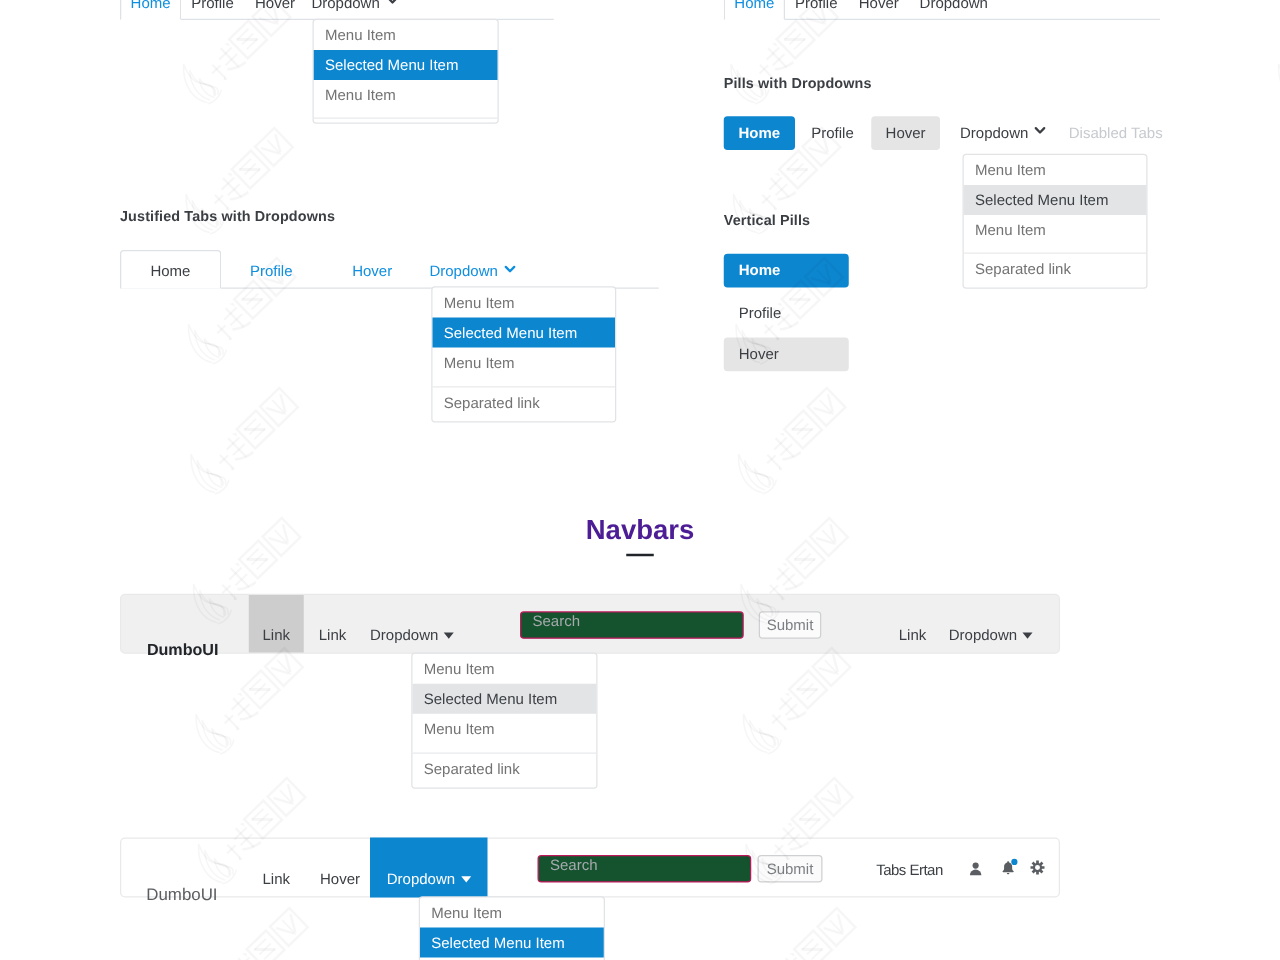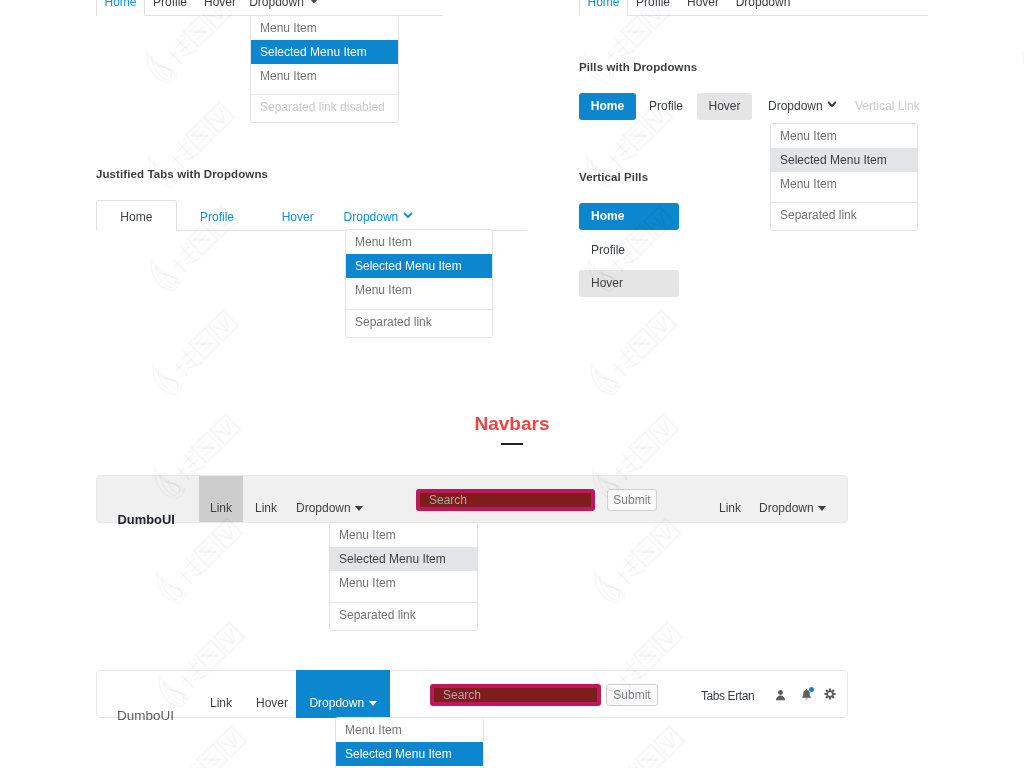--- a/index.html
+++ b/index.html
@@ -46,21 +46,21 @@
   .pill.hover{background:#e5e5e6;color:#3b3f44;}
   .pill.dis{color:#c7cace;}
 
   
   .navbar{position:absolute;display:flex;align-items:center;box-sizing:border-box;
      border-radius:4px;}
   .nb-brand{font-size:13.5px;font-weight:bold;color:#212529;white-space:nowrap;margin-top:20px;}
   .nb-brand.light{font-weight:normal;color:#5b5d60;}
   .nb-link{font-size:12px;color:#3b3f44;text-decoration:none;white-space:nowrap;
      display:flex;align-items:center;box-sizing:border-box;padding-top:18px;}
-  .nb-input{font-size:12px;color:#a6a9ad;background:#7f1d1d;border:4px solid #be185d;
+  .nb-input{font-size:12px;color:#a6a9ad;background:#14532d;border:1px solid #be185d;
      border-radius:3px;box-sizing:border-box;display:flex;align-items:flex-start;padding-left:9px;}
   .nb-btn{font-size:12px;color:#7c7f83;background:#fbfbfb;border:1px solid #cfd0d2;
      border-radius:3px;box-sizing:border-box;display:flex;align-items:center;
      justify-content:center;}
   .caret{width:0;height:0;border-left:4px solid transparent;border-right:4px solid transparent;
      border-top:5px solid currentColor;display:inline-block;margin-left:4.5px;position:relative;top:0px;}
 </style>
 </head>
 <body>
 
@@ -76,21 +76,20 @@
         <path d="M2.6 5.6 L8 11.2 L13.4 5.6" fill="none" stroke="currentColor" stroke-width="2.9" stroke-linecap="round" stroke-linejoin="round"></path>
       </svg>
     </a>
   </div>
 
   <div class="dd" style="left:250px;top:14.5px;width:149px;">
     <a class="di">Menu Item</a>
     <a class="di sel-blue">Selected Menu Item</a>
     <a class="di">Menu Item</a>
     <div class="sep"></div>
-    <a class="di dis">Separated link disabled</a>
   </div>
 
   <div class="nav-tabs" style="left:579px;top:-15px;width:349px;">
     <a class="nl active" style="width:49px;text-align:center;padding-left:0;padding-right:0;">Home</a>
     <a class="nl dark" style="width:50px;padding-left:0;padding-right:0;text-align:center;">Profile</a>
     <a class="nl dark" style="width:50px;padding-left:0;padding-right:0;text-align:center;">Hover</a>
     <a class="nl dark" style="width:70px;padding-left:0;padding-right:0;text-align:center;">Dropdown</a>
   </div>
 
   <div class="sec-title abs" style="left:96px;top:168px;">Justified Tabs with Dropdowns</div>
@@ -120,41 +119,41 @@
   <div class="abs" style="left:579px;top:93px;height:27px;">
     <a class="pill active" style="position:absolute;left:0;top:0;width:57px;height:27px;text-align:center;padding:6px 0;">Home</a>
     <a class="pill dark" style="position:absolute;left:58px;top:0;width:58px;height:27px;text-align:center;padding:6px 0;">Profile</a>
     <a class="pill hover" style="position:absolute;left:118px;top:0;width:55px;height:27px;text-align:center;padding:6px 0;">Hover</a>
     <a class="pill dark" style="position:absolute;left:178px;top:0;height:27px;padding:6px 11px;display:flex;align-items:center;">
       <span>Dropdown</span>
       <svg class="chev" width="10" height="10" viewBox="0 0 16 16" style="margin-left:4px;position:relative;top:-3px;">
         <path d="M2.6 5.6 L8 11.2 L13.4 5.6" fill="none" stroke="currentColor" stroke-width="2.9" stroke-linecap="round" stroke-linejoin="round"></path>
       </svg>
     </a>
-    <a class="pill dis" style="position:absolute;left:265px;top:0;height:27px;padding:6px 11px;">Vertical Link</a>
+    <a class="pill dis" style="position:absolute;left:265px;top:0;height:27px;padding:6px 11px;">Disabled Tabs</a>
   </div>
 
   <div class="dd" style="left:770px;top:122.5px;width:148px;">
     <a class="di">Menu Item</a>
     <a class="di sel-gray">Selected Menu Item</a>
     <a class="di">Menu Item</a>
     <div class="sep"></div>
     <a class="di">Separated link</a>
   </div>
 
   <div class="sec-title abs" style="left:579px;top:171px;">Vertical Pills</div>
 
   <div class="abs" style="left:579px;top:203px;width:100px;">
     <a class="pill active" style="position:absolute;left:0;top:0;display:block;width:100px;height:27px;padding:6px 12px;">Home</a>
     <a class="pill dark" style="position:absolute;left:0;top:34px;display:block;width:100px;height:27px;padding:6px 12px;">Profile</a>
     <a class="pill hover" style="position:absolute;left:0;top:67px;display:block;width:100px;height:27px;padding:6px 12px;">Hover</a>
   </div>
 
   <div class="abs" style="left:0;top:414px;width:1024px;text-align:center;">
-    <div style="font-size:19px;font-weight:bold;color:#ef4444;line-height:20px;">Navbars</div>
+    <div style="font-size:22px;font-weight:bold;color:#4c1d95;line-height:20px;">Navbars</div>
     <div style="width:22px;height:2px;background:#212529;margin:9px auto 0;"></div>
   </div>
 
   <div class="navbar" style="left:96px;top:475px;width:752px;height:48px;background:#f0f0f0;border:1px solid #e9e9ea;">
     <div class="nb-brand" style="position:absolute;left:20.5px;top:16px;font-size:12.9px;">DumboUI</div>
     <a class="nb-link nb-active" style="position:absolute;left:102px;top:0;height:46px;width:44px;background:#cdcdcd;justify-content:center;">Link</a>
     <a class="nb-link" style="position:absolute;left:158px;top:0;height:46px;">Link</a>
     <a class="nb-link" style="position:absolute;left:199px;top:0;height:46px;">
       <span>Dropdown</span>
       <span class="caret"></span>

